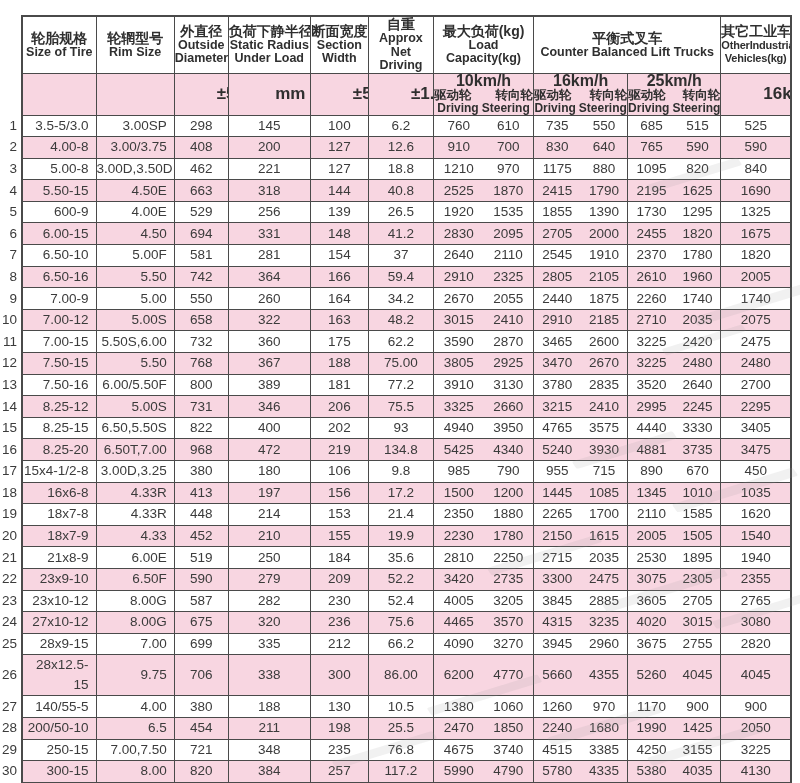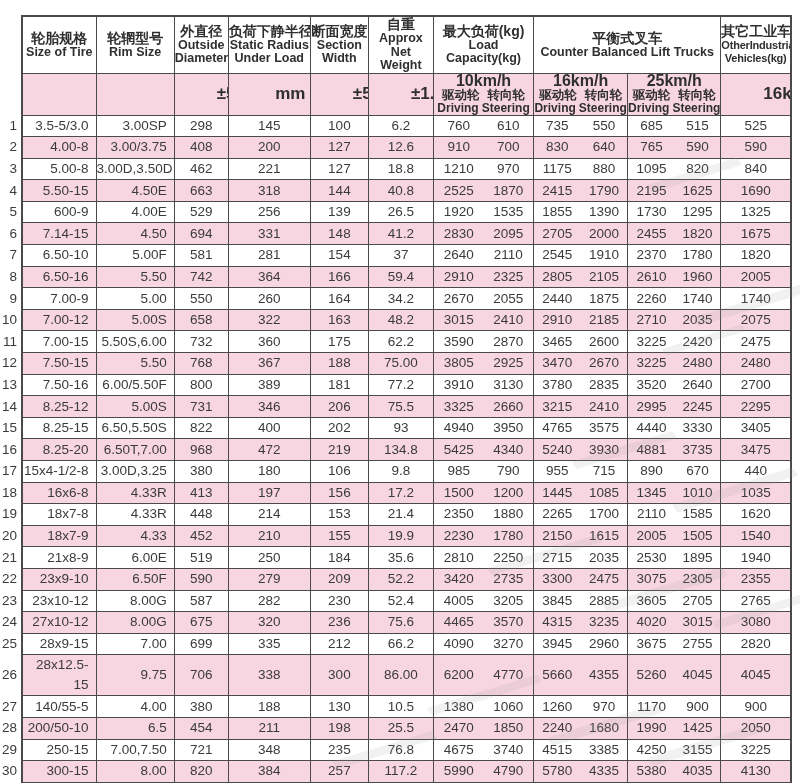--- a/index.html
+++ b/index.html
@@ -36,21 +36,21 @@
   thead tr.h2{height:42px;}
   thead tr.h1 th{background:#fff;vertical-align:middle;text-align:center;color:var(--header_text);}
   thead tr.h2 th{background:var(--row_alt);vertical-align:middle;text-align:center;color:var(--header_text);}
 
   .zh{font-size:14px;font-weight:bold;line-height:15px;white-space:nowrap;}
   .en{font-size:12.5px;font-weight:bold;line-height:13.5px;}
   th.other .en{font-size:11px;letter-spacing:-0.2px;line-height:13px;}
   .unit{font-size:17px;font-weight:bold;padding-left:42px;}
 
   .spd-speed{font-size:16px;font-weight:bold;line-height:14px;}
-  .spd-zh{display:flex;justify-content:center;gap:8px;font-size:12.5px;font-weight:bold;line-height:14px;}
+  .spd-zh{display:flex;justify-content:space-between;gap:8px;font-size:12.5px;font-weight:bold;line-height:14px;}
   .spd-en{display:flex;justify-content:center;gap:3px;font-size:12px;font-weight:bold;line-height:13px;}
 
   tbody tr{height:21.6px;}
   tbody td{background:#fff;text-align:center;font-size:13.5px;line-height:20px;color:var(--text);}
   tbody tr.alt td{background:var(--row_alt);}
   tbody tr.alt td.gut, tbody td.gut{background:transparent;}
   td.ra{text-align:right;padding-right:7px;}
   .pl{border-right-style:hidden;}
   .pr{border-left-style:hidden;}
 
@@ -99,21 +99,21 @@
         <th>
           <div class="zh">负荷下静半径</div>
           <div class="en">Static Radius Under Load</div>
         </th>
         <th>
           <div class="zh">断面宽度</div>
           <div class="en">Section Width</div>
         </th>
         <th>
           <div class="zh">自重</div>
-          <div class="en">Approx Net Weight</div>
+          <div class="en">Approx Net Driving</div>
         </th>
         <th colspan="2">
           <div class="zh">最大负荷(kg)</div>
           <div class="en">Load Capacity(kg)</div>
         </th>
         <th colspan="4">
           <div class="zh">平衡式叉车</div>
           <div class="en">Counter Balanced Lift Trucks</div>
         </th>
         <th class="rt other">
@@ -240,21 +240,21 @@
           <td class="pl">1920</td>
           <td class="pr">1535</td>
           <td class="pl">1855</td>
           <td class="pr">1390</td>
           <td class="pl">1730</td>
           <td class="pr">1295</td>
           <td class="rt">1325</td>
         </tr>
         <tr class="alt">
           <td class="gut">6</td>
-          <td class="ra">7.14-15</td>
+          <td class="ra">6.00-15</td>
           <td class="ra">4.50</td>
           <td>694</td>
           <td>331</td>
           <td>148</td>
           <td>41.2</td>
           <td class="pl">2830</td>
           <td class="pr">2095</td>
           <td class="pl">2705</td>
           <td class="pr">2000</td>
           <td class="pl">2455</td>
@@ -428,21 +428,21 @@
           <td>380</td>
           <td>180</td>
           <td>106</td>
           <td>9.8</td>
           <td class="pl">985</td>
           <td class="pr">790</td>
           <td class="pl">955</td>
           <td class="pr">715</td>
           <td class="pl">890</td>
           <td class="pr">670</td>
-          <td class="rt">440</td>
+          <td class="rt">450</td>
         </tr>
         <tr class="alt">
           <td class="gut">18</td>
           <td class="ra">16x6-8</td>
           <td class="ra">4.33R</td>
           <td>413</td>
           <td>197</td>
           <td>156</td>
           <td>17.2</td>
           <td class="pl">1500</td>

